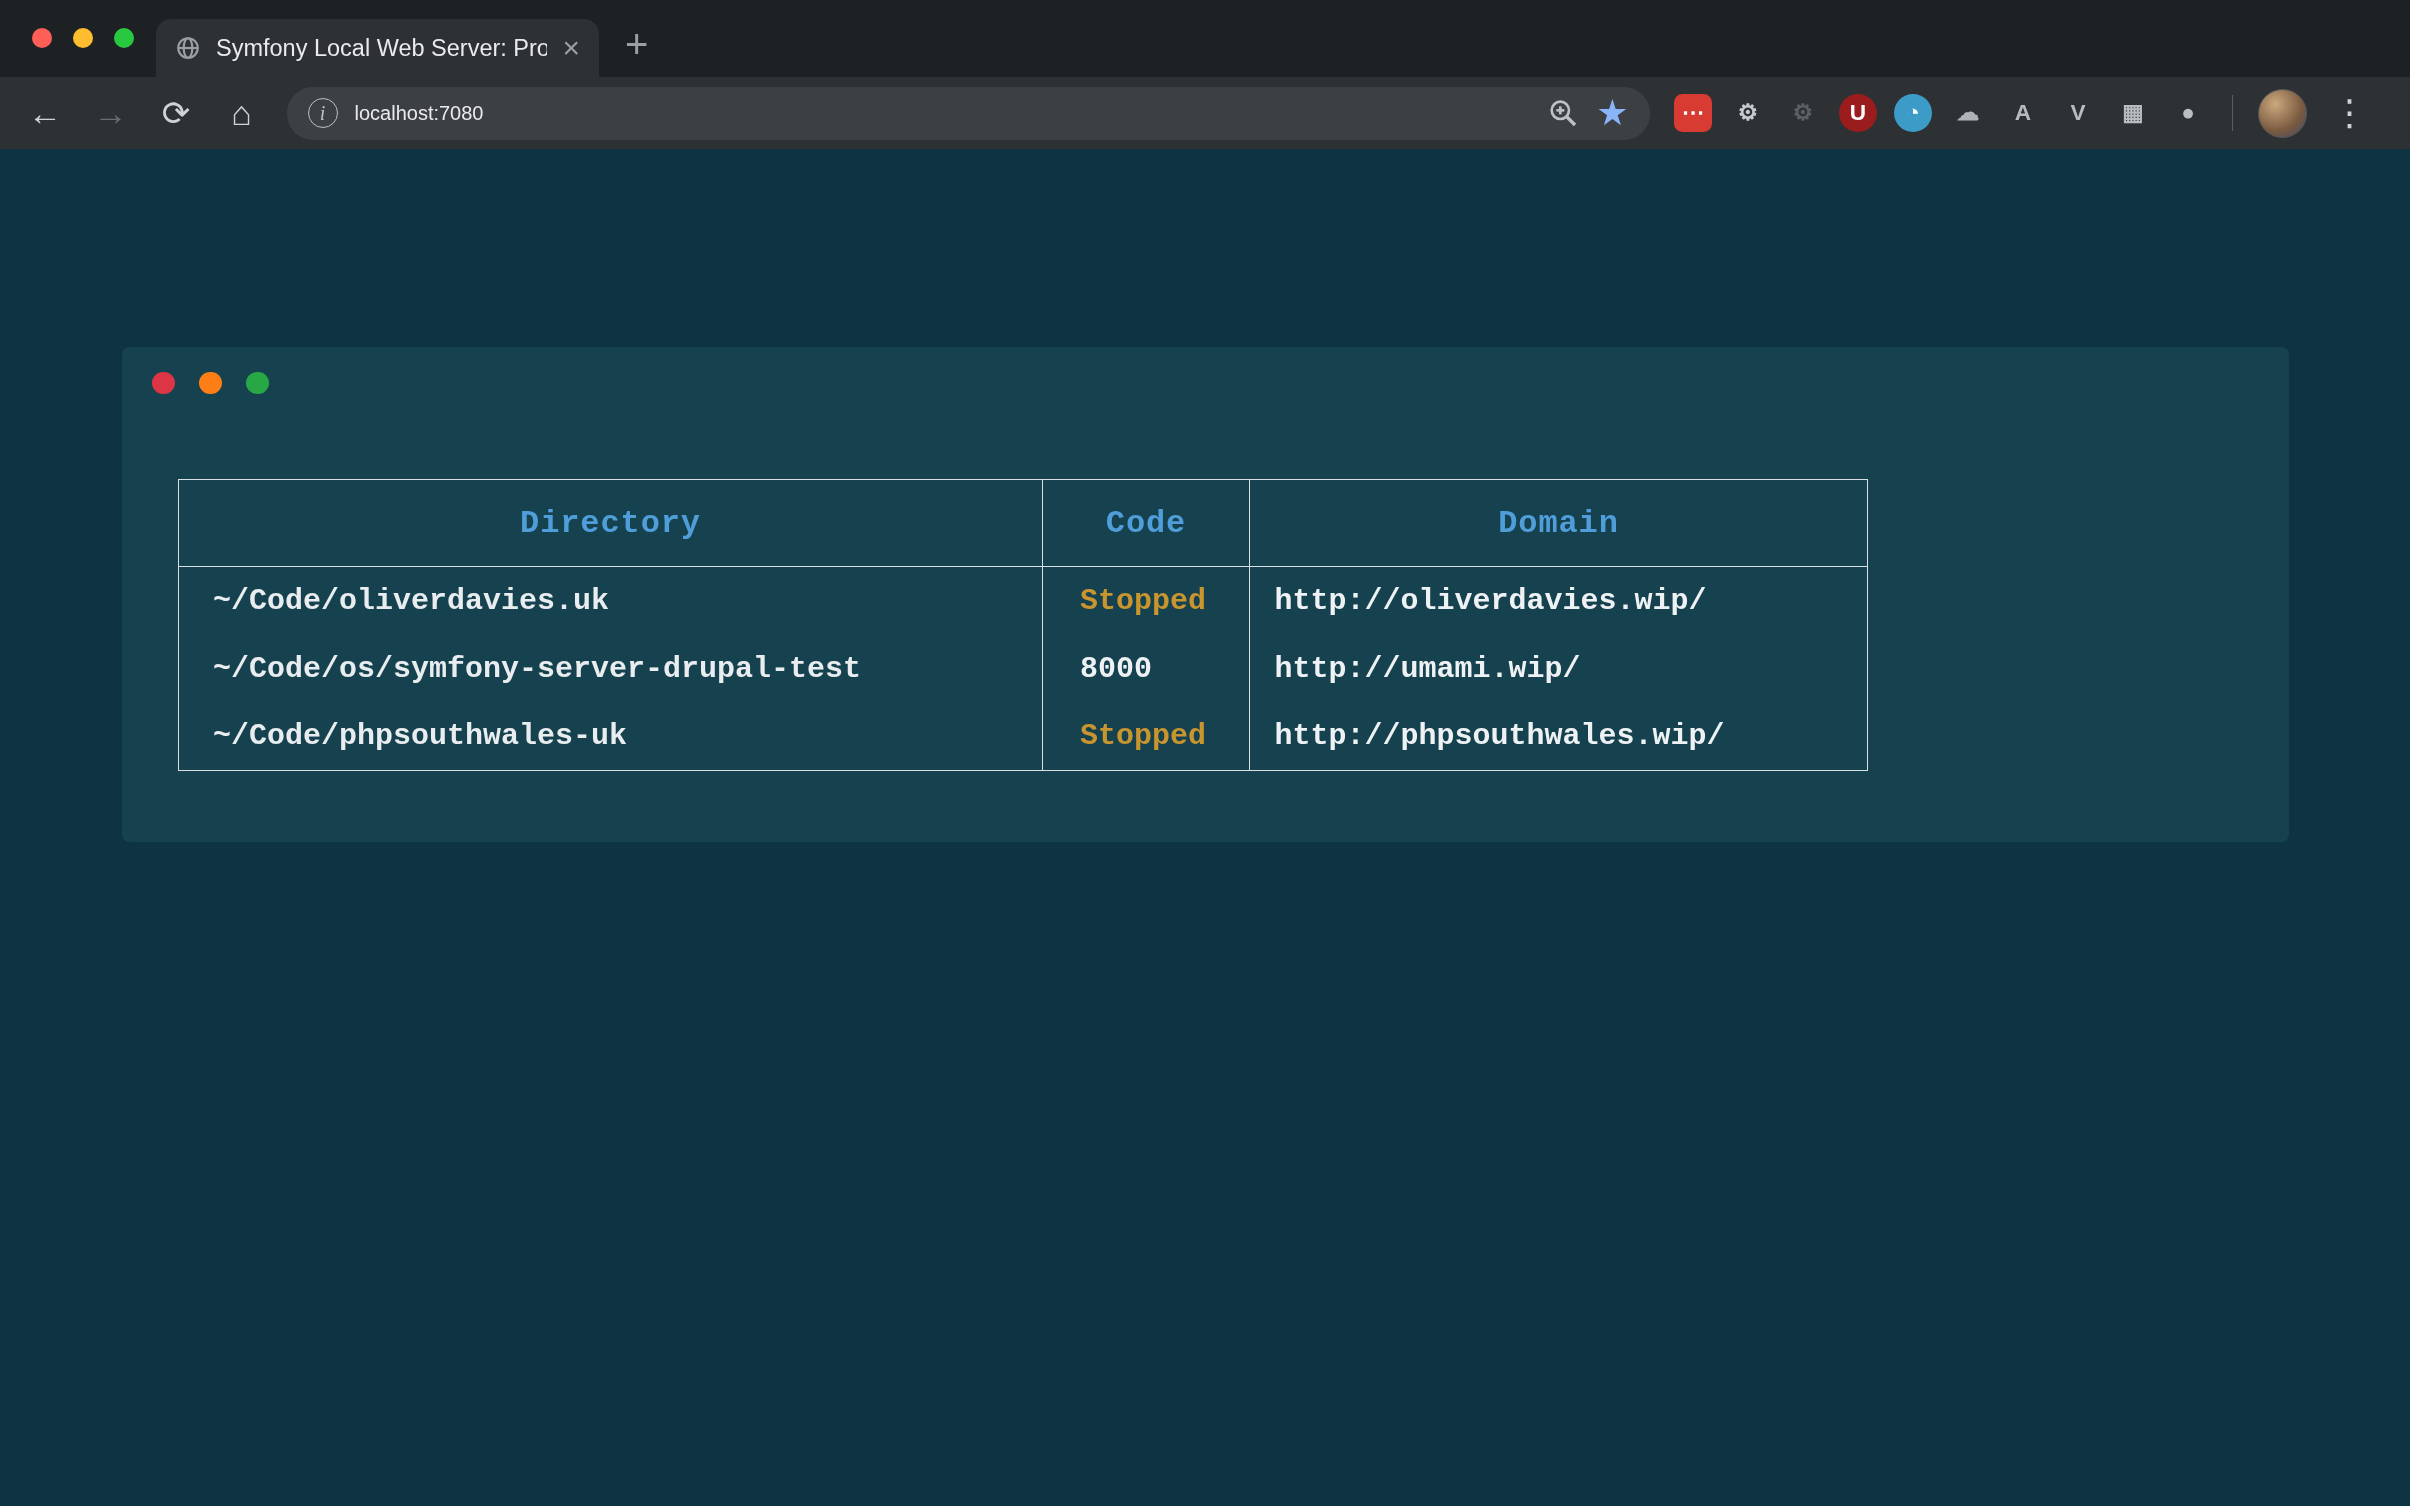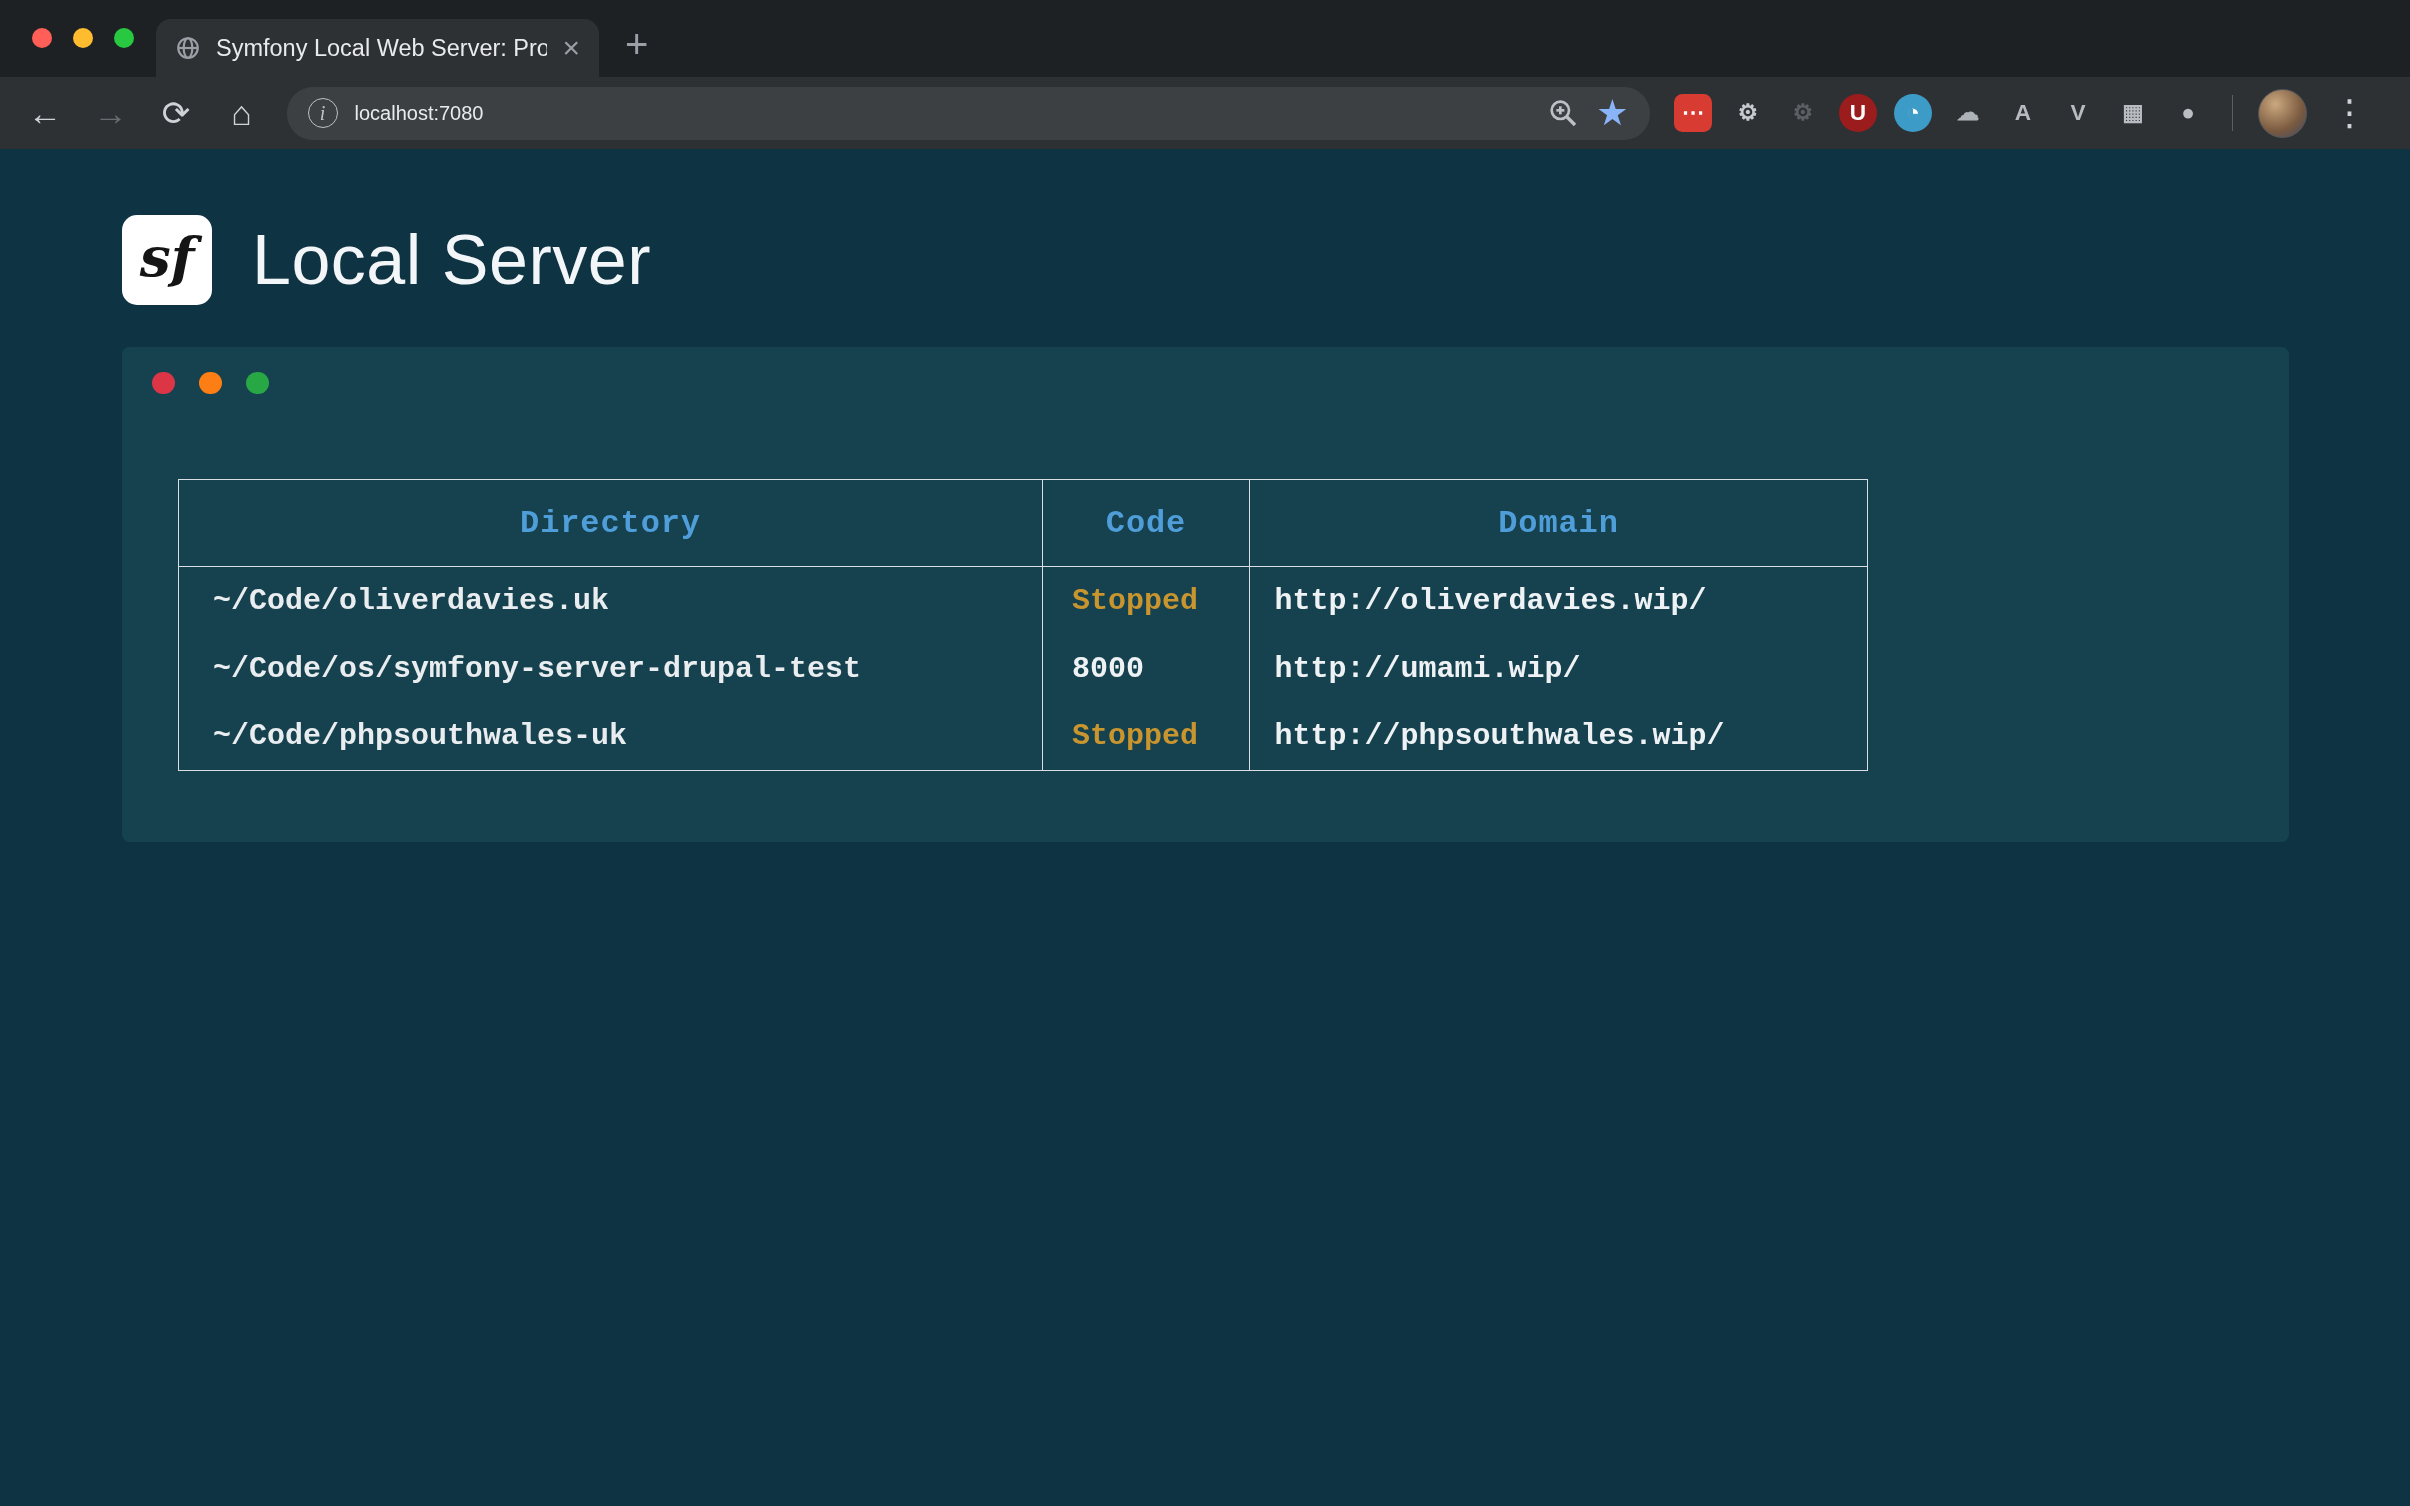--- a/index.html
+++ b/index.html
@@ -91,21 +91,21 @@
   table.servers th {
     height: 87px; font-size: 32px; font-weight: 700;
     color: var(--header_blue); border: 1.9px solid var(--table_border);
     letter-spacing: 0.9px;
   }
   table.servers td {
     height: 68px; font-size: 30px;
     border-left: 1.9px solid var(--table_border); border-right: 1.9px solid var(--table_border);
   }
   td.dir { padding-left: 34px; color: var(--body_text); }
-  td.port { padding-left: 29px; margin-left: 48px; }
+  td.port { padding-left: 37px; margin-left: 48px; }
   td.domain { padding-left: 24.5px; }
   .stopped { color: var(--stopped_orange); }
   table.servers a {
     color: var(--link_color); 
     text-underline-offset: 6.6px; text-decoration-thickness: 1.9px;
   }
 </style>
 </head>
 <body>
 
@@ -164,26 +164,20 @@
       <span class="ext" style="background: transparent; color: rgb(186, 191, 196); border-radius: 8.5px;">●</span>
     </div>
 
     <span class="divider"></span>
     <span class="avatar"></span>
     <span class="kebab">⋮</span>
   </div>
 
   <div class="content">
 
-    <div class="brand">
-      <div class="logo">
-        <span>sf</span>
-      </div>
-      <h1>Local Server</h1>
-    </div>
 
     <div class="card">
       <div class="card-dots">
         <span class="dot" style="background: rgb(220, 53, 69);"></span>
         <span class="dot" style="background: rgb(253, 126, 20);"></span>
         <span class="dot" style="background: rgb(40, 167, 69);"></span>
       </div>
 
       <table class="servers">
         <colgroup>

